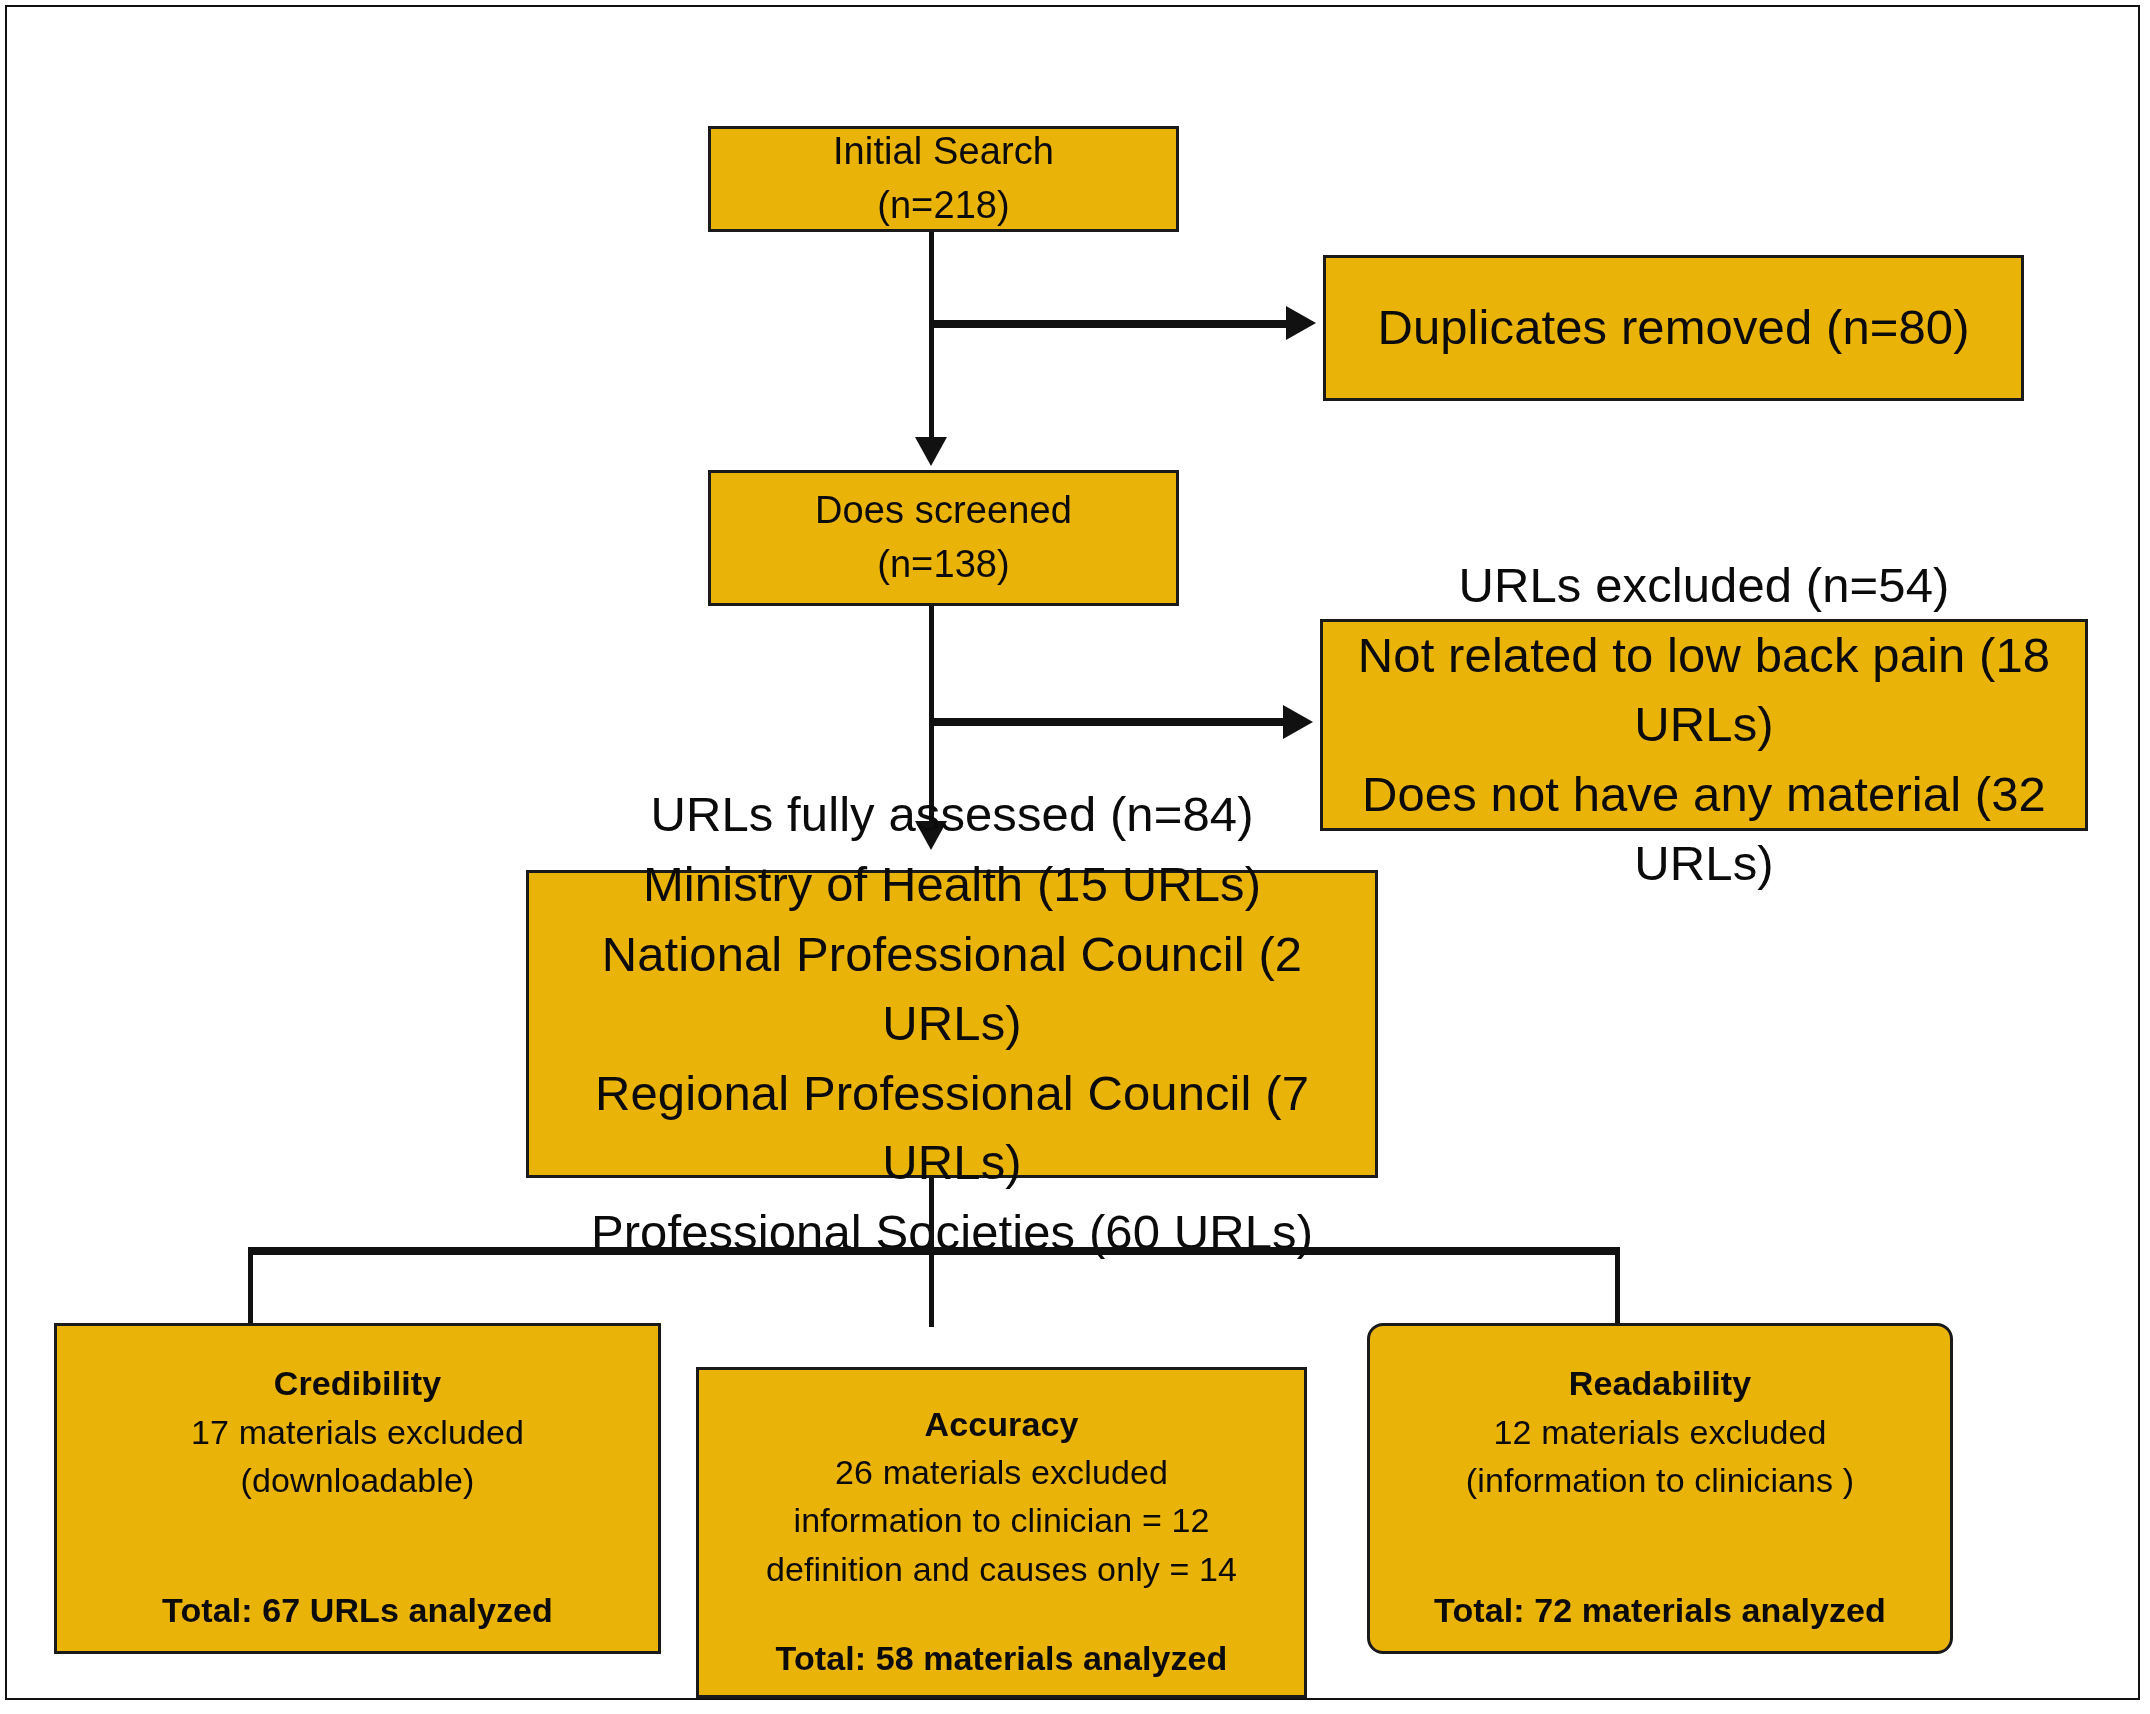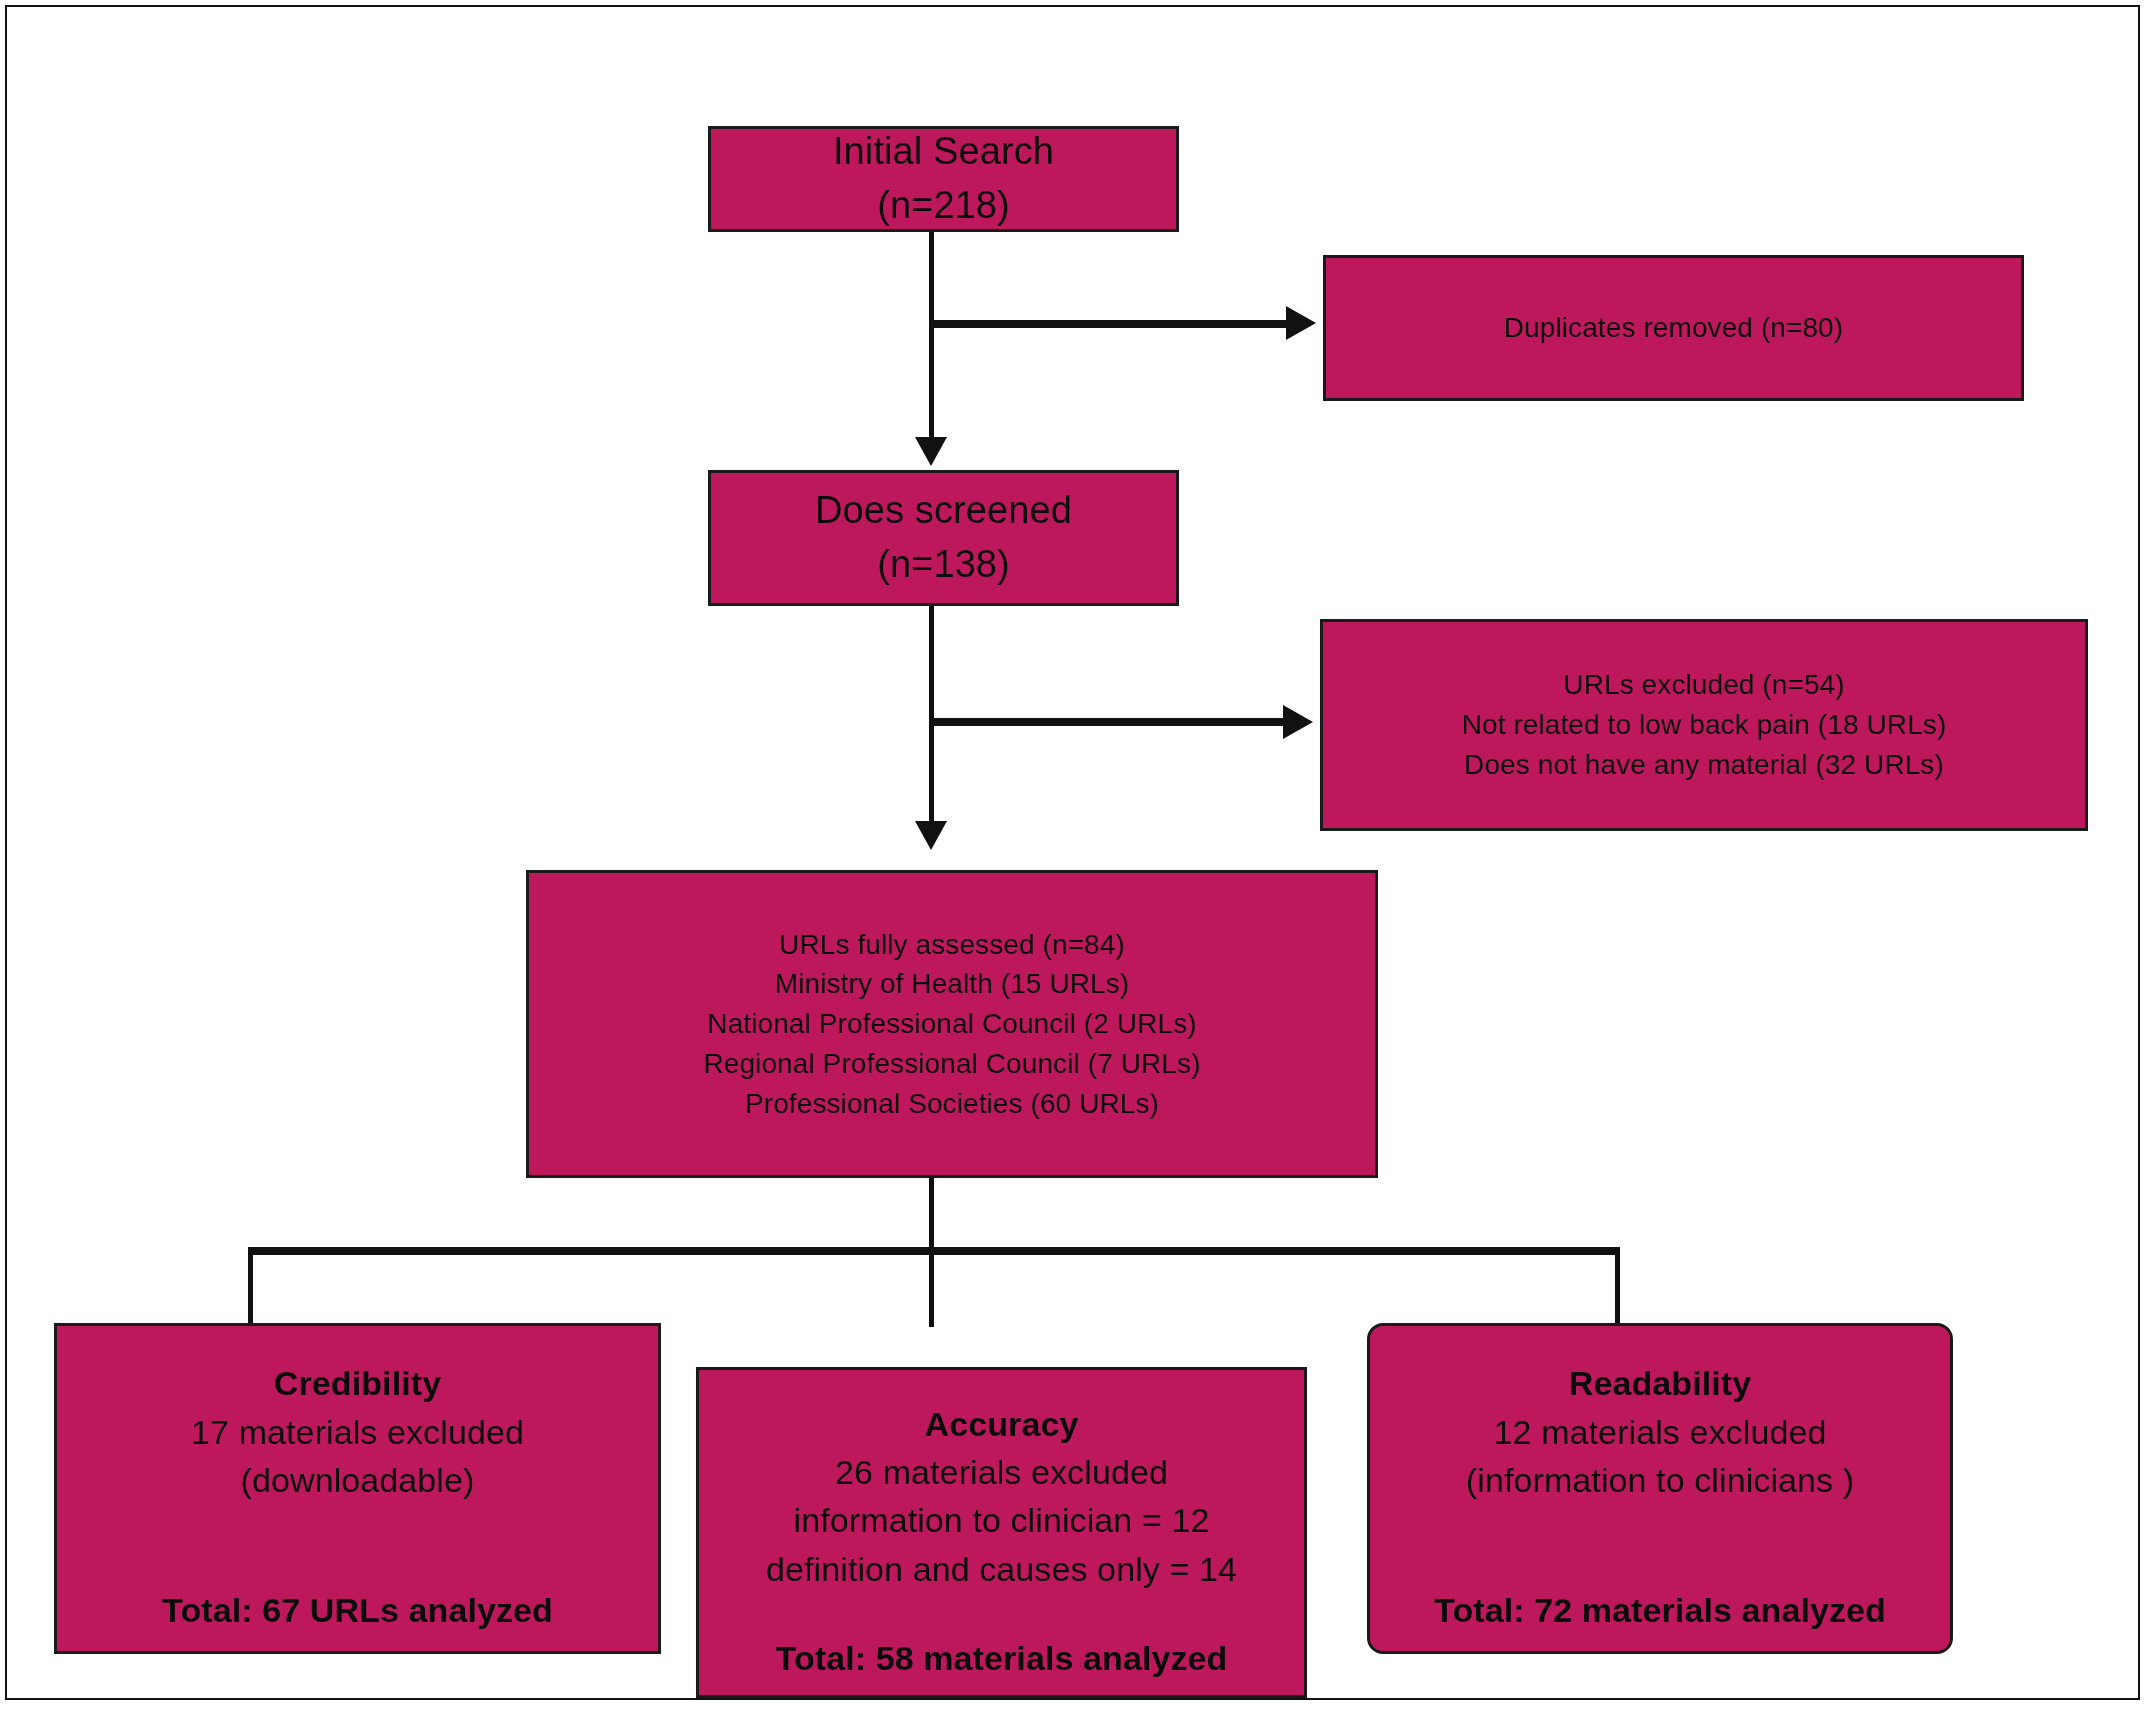--- a/index.html
+++ b/index.html
@@ -19,35 +19,35 @@
     position:absolute;
     left:5.3px; top:5.3px;
     width:2135px; height:1695px;
     border:2.6px solid #111111;
     box-sizing:border-box;
   }
   .box{
     position:absolute;
     box-sizing:border-box;
     border:3.3px solid #1a1a1a;
-    background:#be185d;
+    background:#eab308;
     display:flex;
     flex-direction:column;
     align-items:center;
     text-align:center;
     color:#0b0b0b;
     line-height:1.42;
     letter-spacing:0.1px;
   }
   .box .line{ display:block; width:100%; }
   .box.center-v{ justify-content:center; }
 
   
   .t-lg{ font-size:38px; }
-  .t-md{ font-size:28px; }
+  .t-md{ font-size:49px; }
   .t-sm{ font-size:34px;justify-content:center; }
   .bold{ font-weight:bold; }
 
   
   .conn{
     position:absolute;
     background:#111111;
   }
   .vline{ width:4.6px; }
   .hline-thick{ height:8px; }

